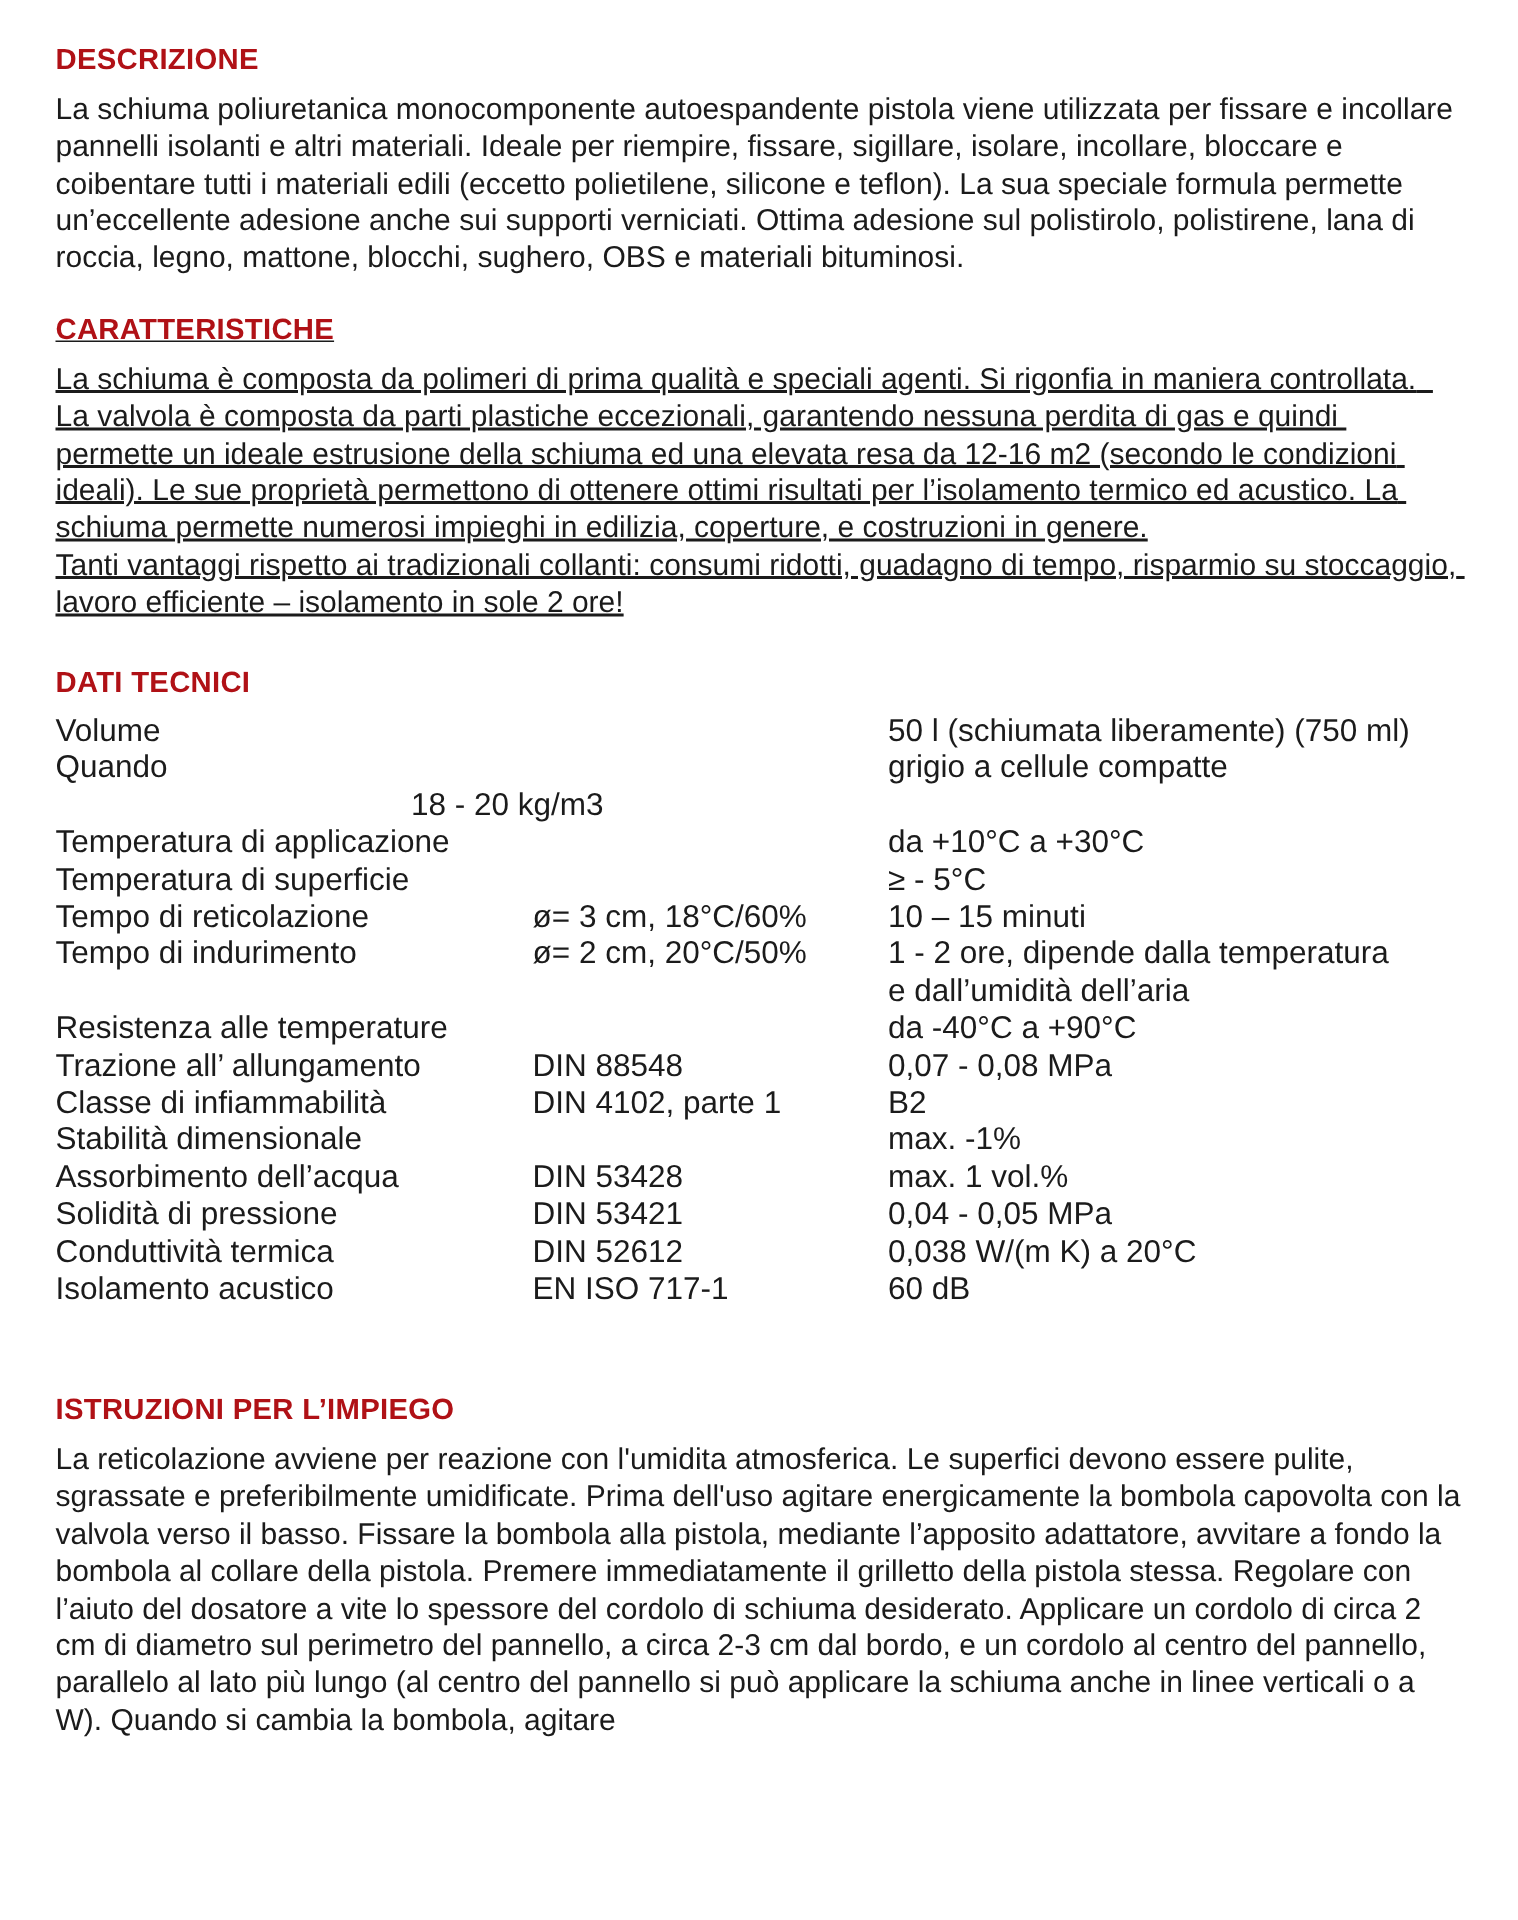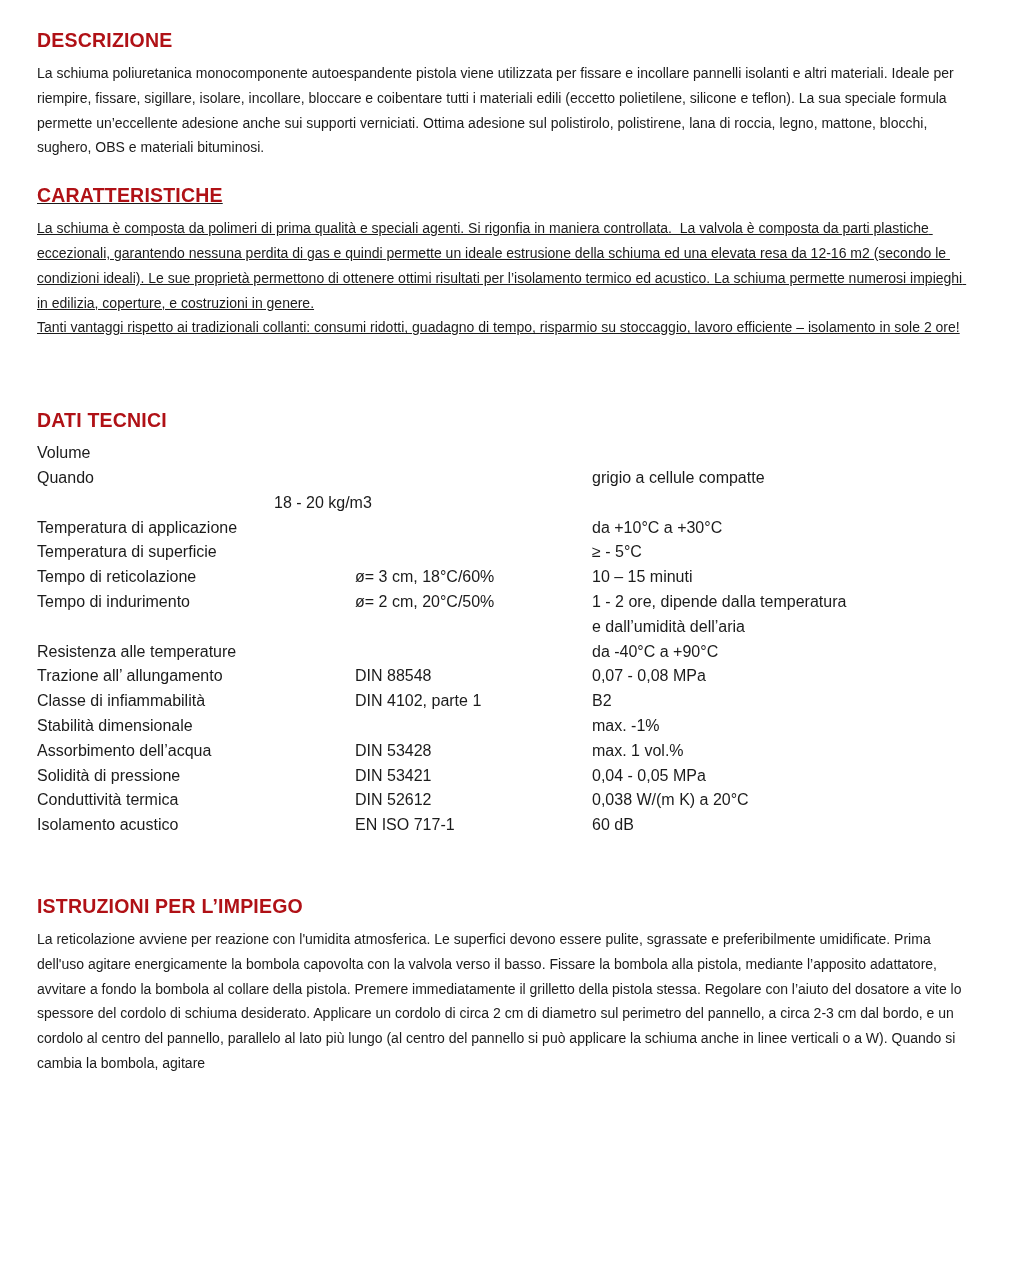--- a/index.html
+++ b/index.html
@@ -25,32 +25,32 @@
   .heading {
     font-size: 19.5px;
     line-height: 25px;
     font-weight: 700;
     color: var(--heading-color);
     margin: 0 0 8px 0;
     letter-spacing: 0.2px;
   }
   .body-text {
     margin: 0;
-    font-size: 14px;
+    font-size: 20px;
     line-height: 24.8px;
     white-space: pre-wrap;
   }
   .sec-caratteristiche { margin-top: 23px; text-decoration: underline; }
-  .sec-dati { margin-top: 68px; }
+  .sec-dati { margin-top: 28px; }
   .sec-istruzioni { margin-top: 56px; }
 
   .tech-table { margin: 0; }
   .trow { display: flex; align-items: flex-start; }
   .tcell {
-    font-size: 16px;
+    font-size: 21px;
     line-height: 24.8px;
   }
   .c-label  { width: 318px; flex: none; }
   .c-standard { width: 237px; flex: none; }
   .c-value  { flex: 1; white-space: pre-line; }
 </style>
 </head>
 <body>
 
 <main class="page">
@@ -65,20 +65,21 @@
     <p class="body-text">La schiuma è composta da polimeri di prima qualità e speciali agenti. Si rigonfia in maniera controllata.  La valvola è composta da parti plastiche eccezionali, garantendo nessuna perdita di gas e quindi permette un ideale estrusione della schiuma ed una elevata resa da 12-16 m2 (secondo le condizioni ideali). Le sue proprietà permettono di ottenere ottimi risultati per l’isolamento termico ed acustico. La schiuma permette numerosi impieghi in edilizia, coperture, e costruzioni in genere.</p>
     <p class="body-text">Tanti vantaggi rispetto ai tradizionali collanti: consumi ridotti, guadagno di tempo, risparmio su stoccaggio, lavoro efficiente – isolamento in sole 2 ore!</p>
   </section>
 
   <section class="sec sec-dati">
     <h2 class="heading">DATI TECNICI</h2>
     <div class="tech-table">
   <div class="trow">
     <div class="tcell c-label">Volume</div>
     <div class="tcell c-standard"></div>
+    <div class="tcell c-value">50 l (schiumata liberamente) (750 ml)</div>
   </div>
 
   <div class="trow">
     <div class="tcell c-label">Quando</div>
     <div class="tcell c-standard"></div>
     <div class="tcell c-value">grigio a cellule compatte</div>
   </div>
 
   <div class="trow">
     <div class="tcell c-standard"></div>

